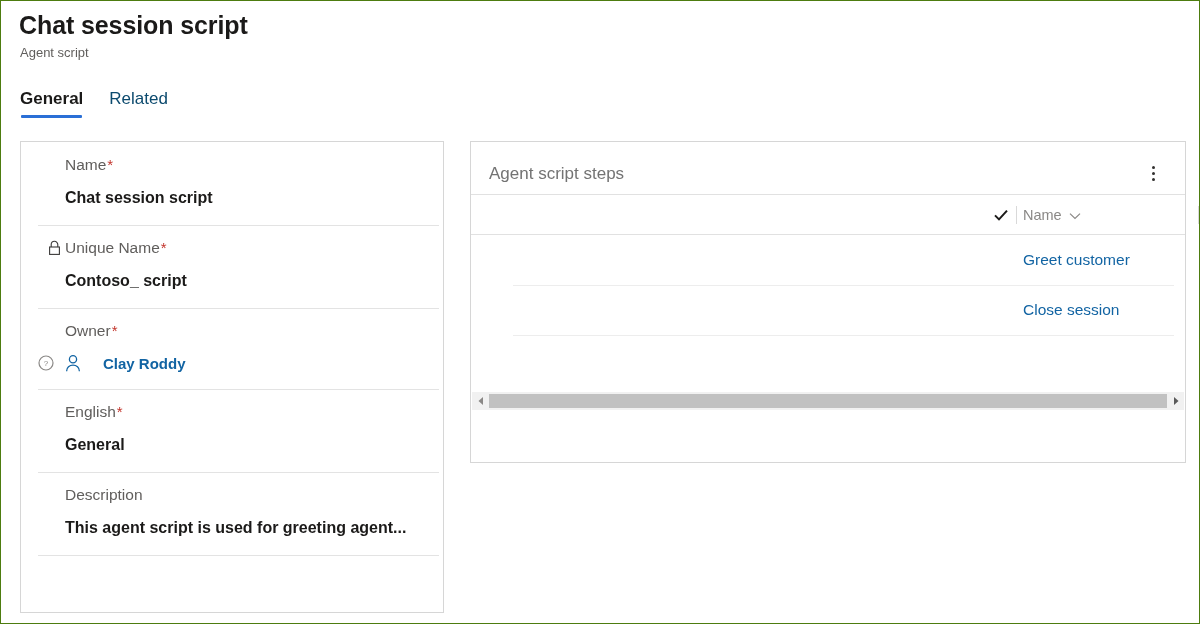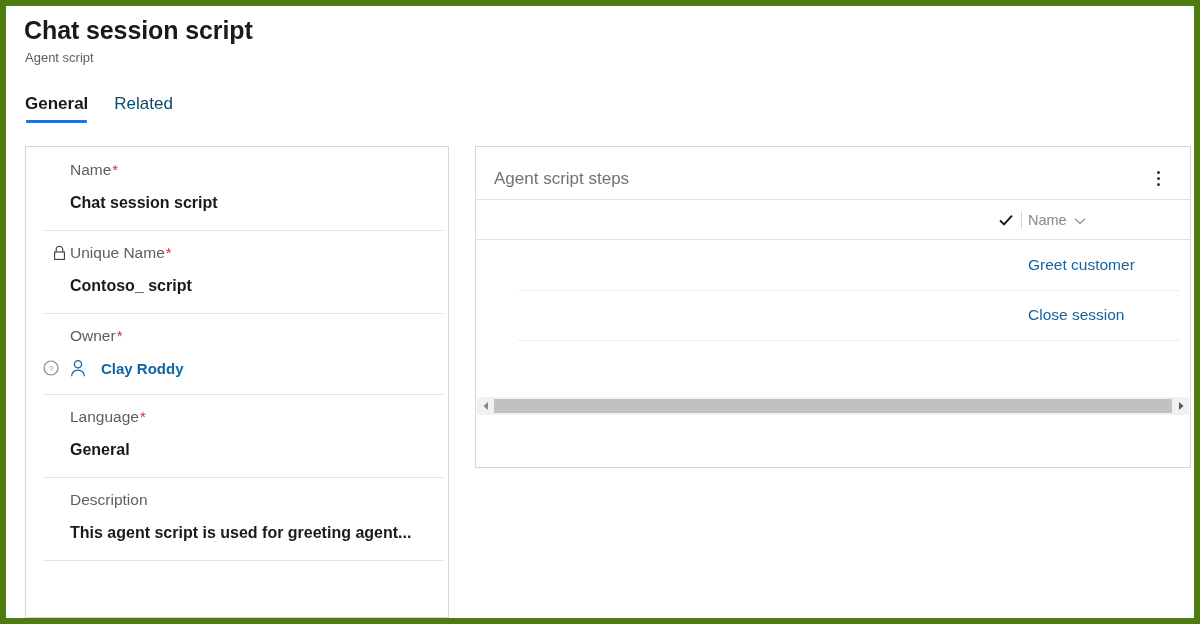--- a/index.html
+++ b/index.html
@@ -10,21 +10,21 @@
   body {
     font-family: "Liberation Sans", sans-serif;
     -webkit-font-smoothing: antialiased;
   }
 
   #page {
     position: relative;
     width: 1200px;
     height: 624px;
     box-sizing: border-box;
-    border: 6px solid #4d7c0f;
+    border: 1px solid #4d7c0f;
     background: #ffffff;
     overflow: hidden;
     padding-left: 35px;
   }
 
   
   .page-title {
     position: absolute;
     left: 18px;
     top: 10px;
@@ -150,20 +150,21 @@
     height: 20px;
     flex: 0 0 auto;
     margin-right: 13px;
   }
   .owner-name {
     font-size: 15px;
     font-weight: 700;
     color: #1264a3;
     cursor: pointer;
     white-space: nowrap;
+    margin-left: 7px;
   }
 
   
   .grid-card {
     position: absolute;
     left: 469px;
     top: 140px;
     width: 716px;
     height: 322px;
     box-sizing: border-box;
@@ -379,21 +380,21 @@
             <path d="M3.6 18.2c0-3.6 2.9-6 6.4-6s6.4 2.4 6.4 6" fill="none" stroke="#1264a3" stroke-width="1.3"></path>
           </svg>
         </span>
         <span class="owner-name">Clay Roddy</span>
       </div>
     </div>
 
     <div class="field">
       <div class="divider"></div>
       <div class="field-label">
-        <span>Language</span>
+        <span>English</span>
           <span class="req">*</span>
       </div>
       <div class="field-value">General</div>
     </div>
 
     <div class="field">
       <div class="divider"></div>
       <div class="field-label">
         <span>Description</span>
           <span class="req"></span>

